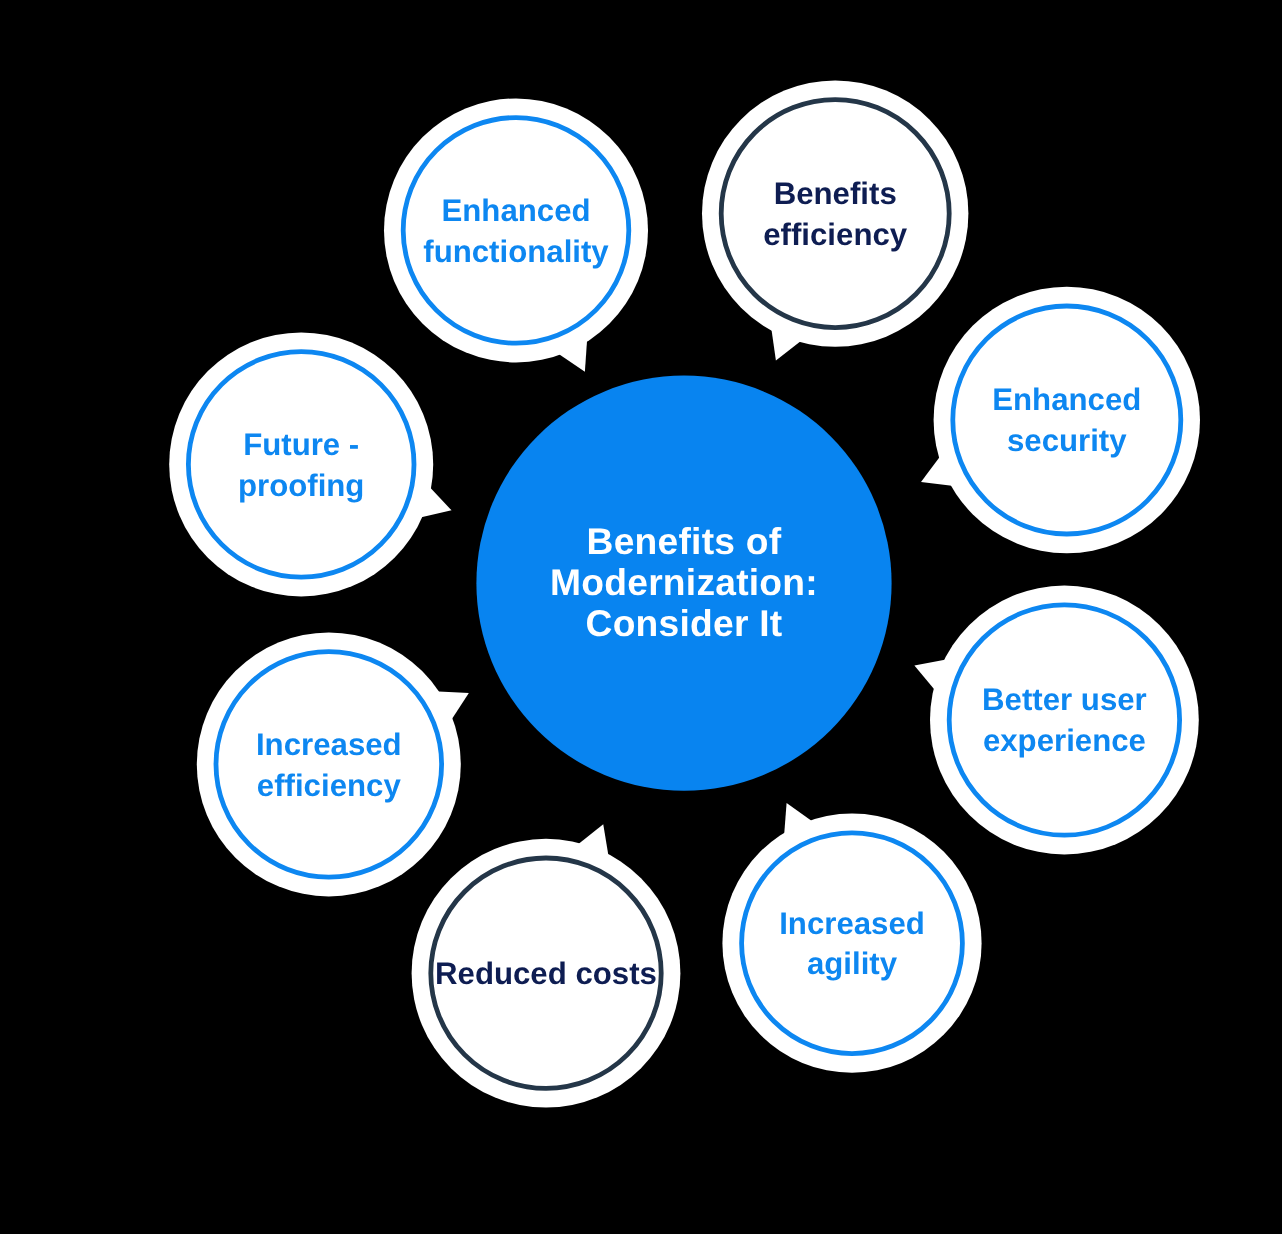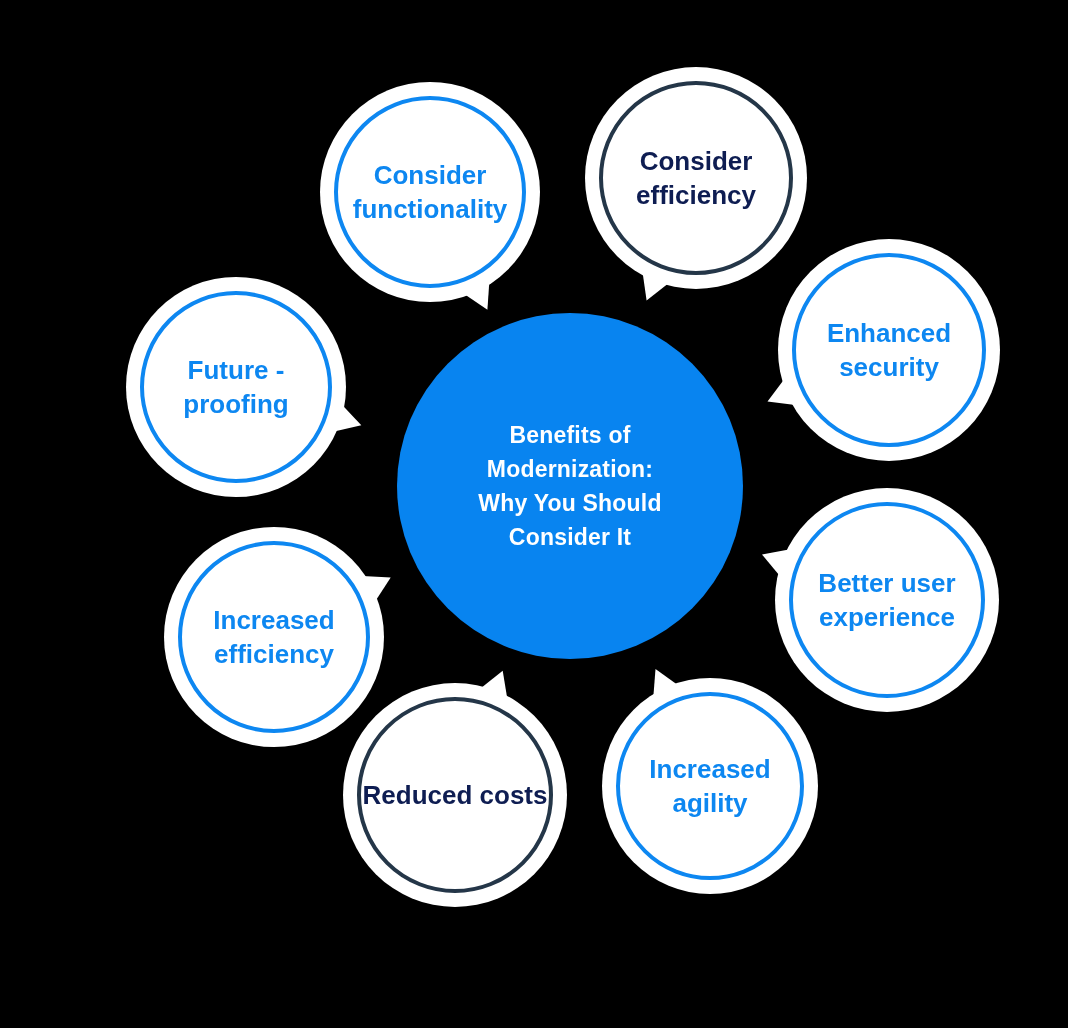--- a/index.html
+++ b/index.html
@@ -15,21 +15,21 @@
     position: absolute;
     left: 397px; top: 313px;
     width: 346px; height: 346px;
     border-radius: 50%;
     display: flex;
     flex-direction: column;
     align-items: center;
     justify-content: center;
     text-align: center;
     font-weight: 700;
-    font-size: 23px;
+    font-size: 31px;
     line-height: 34px;
     letter-spacing: 0.2px;
   }
   .center-circle span { display: block; }
   
   .bubble { position: absolute; }
   .bubble-shape, .bubble-shape svg { position: absolute; left: 0; top: 0; }
   .bubble-label {
     position: absolute;
     left: 36px; top: 36px; right: 36px; bottom: 36px;
@@ -45,44 +45,43 @@
   }
 </style>
 </head>
 <body style="background: rgb(0, 0, 0);">
 
 <div id="canvas">
 
   <div class="center-circle" id="center" style="background: rgb(8, 132, 240); color: rgb(255, 255, 255);">
     <span>Benefits of</span>
     <span>Modernization:</span>
-    <span>Why You Should</span>
     <span>Consider It</span>
   </div>
 
   <div class="bubble" style="left: 284px; top: 46px; width: 292px; height: 292px;">
     <div class="bubble-shape">
         <svg width="292" height="292" viewBox="0 0 292 292">
           <path d="M 203.4,263.7 L 206.0,226.0 L 172.1,242.5 Z" fill="#ffffff"></path>
           <circle cx="146" cy="146" r="110" fill="#ffffff"></circle>
           <circle cx="146" cy="146" r="94" fill="none" stroke="#0d87f1" stroke-width="4"></circle>
         </svg>
       </div>
-    <div class="bubble-label" style="color: rgb(13, 135, 241);">Consider functionality</div>
+    <div class="bubble-label" style="color: rgb(13, 135, 241);">Enhanced functionality</div>
   </div>
 
   <div class="bubble" style="left: 549px; top: 31px; width: 294px; height: 294px;">
     <div class="bubble-shape">
         <svg width="294" height="294" viewBox="0 0 294 294">
           <path d="M 97.6,269.4 L 127.5,246.1 L 92.2,231.8 Z" fill="#ffffff"></path>
           <circle cx="147" cy="147" r="111" fill="#ffffff"></circle>
           <circle cx="147" cy="147" r="95" fill="none" stroke="#243648" stroke-width="4"></circle>
         </svg>
       </div>
-    <div class="bubble-label" style="color: rgb(14, 29, 82);">Consider efficiency</div>
+    <div class="bubble-label" style="color: rgb(14, 29, 82);">Benefits efficiency</div>
   </div>
 
   <div class="bubble" style="left: 739px; top: 452px; width: 296px; height: 296px;">
     <div class="bubble-shape">
         <svg width="296" height="296" viewBox="0 0 296 296">
           <path d="M 23.0,102.5 L 47.3,131.8 L 60.5,95.6 Z" fill="#ffffff"></path>
           <circle cx="148" cy="148" r="112" fill="#ffffff"></circle>
           <circle cx="148" cy="148" r="96" fill="none" stroke="#0d87f1" stroke-width="4"></circle>
         </svg>
       </div>
@@ -104,21 +103,21 @@
     <div class="bubble-shape">
         <svg width="288" height="288" viewBox="0 0 288 288">
           <path d="M 89.5,27.1 L 86.6,64.6 L 120.1,49.0 Z" fill="#ffffff"></path>
           <circle cx="144" cy="144" r="108" fill="#ffffff"></circle>
           <circle cx="144" cy="144" r="92" fill="none" stroke="#0d87f1" stroke-width="4"></circle>
         </svg>
       </div>
     <div class="bubble-label" style="color: rgb(13, 135, 241);">Increased agility</div>
   </div>
 
-  <div class="bubble" style="left: 307px; top: 647px; width: 296px; height: 296px;">
+  <div class="bubble" style="left: 307px; top: 663px; width: 296px; height: 296px;">
     <div class="bubble-shape">
         <svg width="296" height="296" viewBox="0 0 296 296">
           <path d="M 195.7,23.8 L 165.9,47.6 L 201.9,61.4 Z" fill="#ffffff"></path>
           <circle cx="148" cy="148" r="112" fill="#ffffff"></circle>
           <circle cx="148" cy="148" r="96" fill="none" stroke="#243648" stroke-width="4"></circle>
         </svg>
       </div>
     <div class="bubble-label" style="color: rgb(14, 29, 82);">Reduced costs</div>
   </div>
 
@@ -126,21 +125,21 @@
     <div class="bubble-shape">
         <svg width="292" height="292" viewBox="0 0 292 292">
           <path d="M 262.7,86.5 L 224.9,84.6 L 242.1,118.2 Z" fill="#ffffff"></path>
           <circle cx="146" cy="146" r="110" fill="#ffffff"></circle>
           <circle cx="146" cy="146" r="94" fill="none" stroke="#0d87f1" stroke-width="4"></circle>
         </svg>
       </div>
     <div class="bubble-label" style="color: rgb(13, 135, 241);">Increased efficiency</div>
   </div>
 
-  <div class="bubble" style="left: 90px; top: 241px; width: 292px; height: 292px;">
+  <div class="bubble" style="left: 105px; top: 241px; width: 292px; height: 292px;">
     <div class="bubble-shape">
         <svg width="292" height="292" viewBox="0 0 292 292">
           <path d="M 271.3,184.3 L 245.4,156.7 L 234.4,192.8 Z" fill="#ffffff"></path>
           <circle cx="146" cy="146" r="110" fill="#ffffff"></circle>
           <circle cx="146" cy="146" r="94" fill="none" stroke="#0d87f1" stroke-width="4"></circle>
         </svg>
       </div>
     <div class="bubble-label" style="color: rgb(13, 135, 241);">Future -proofing</div>
   </div>
 

